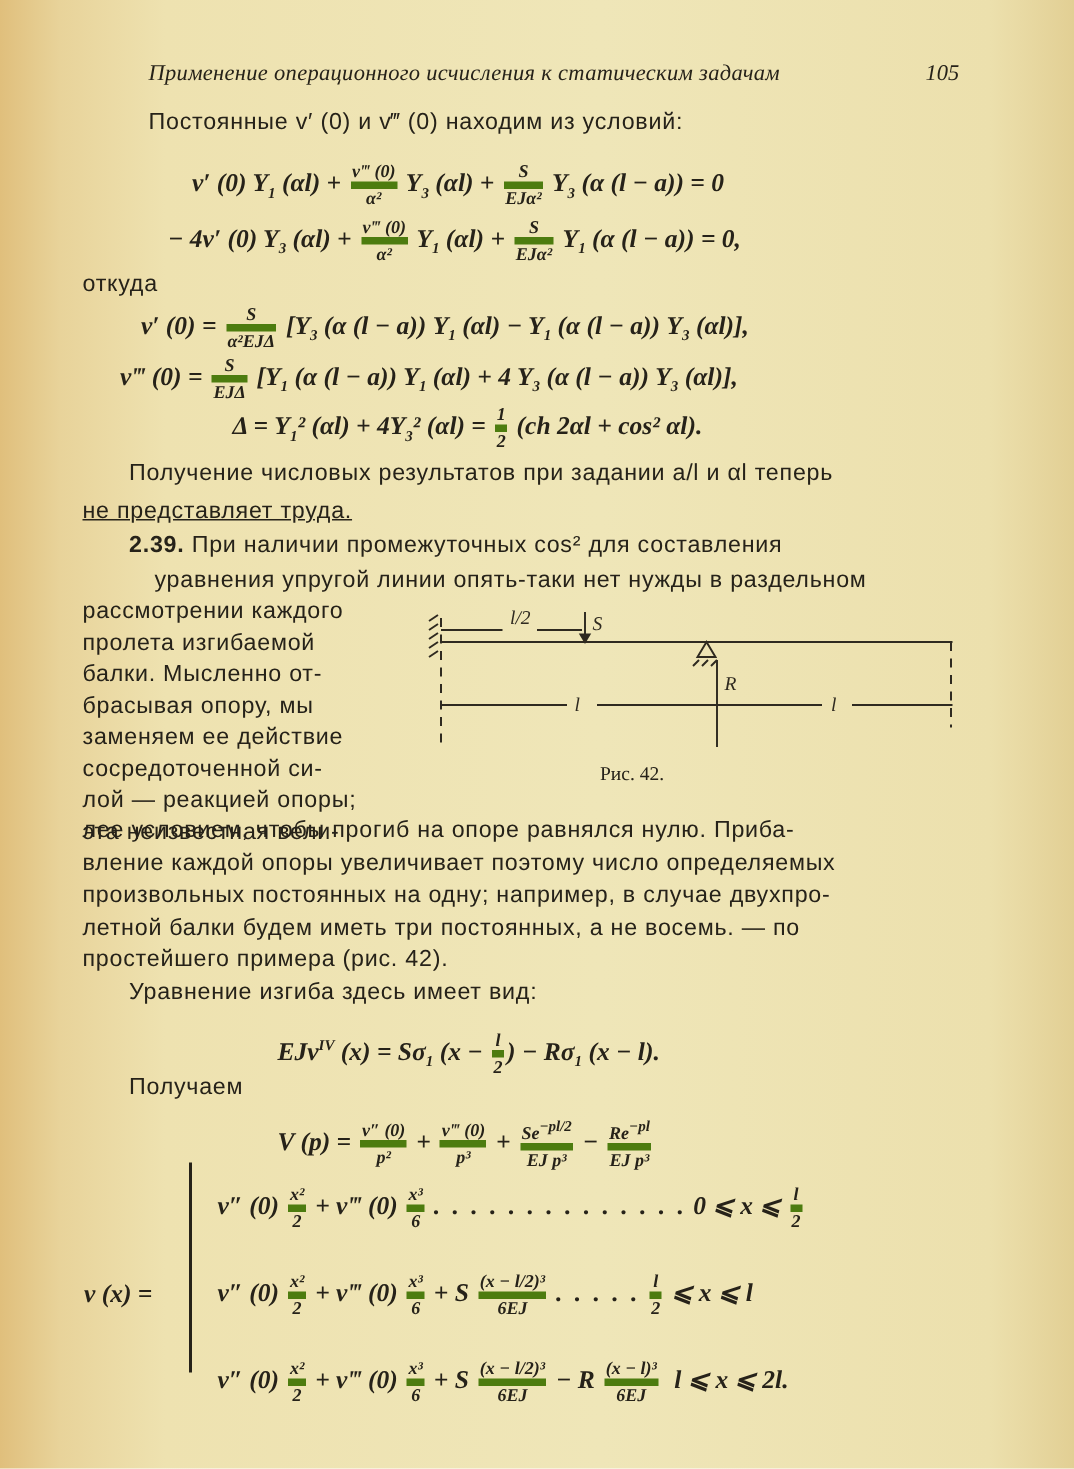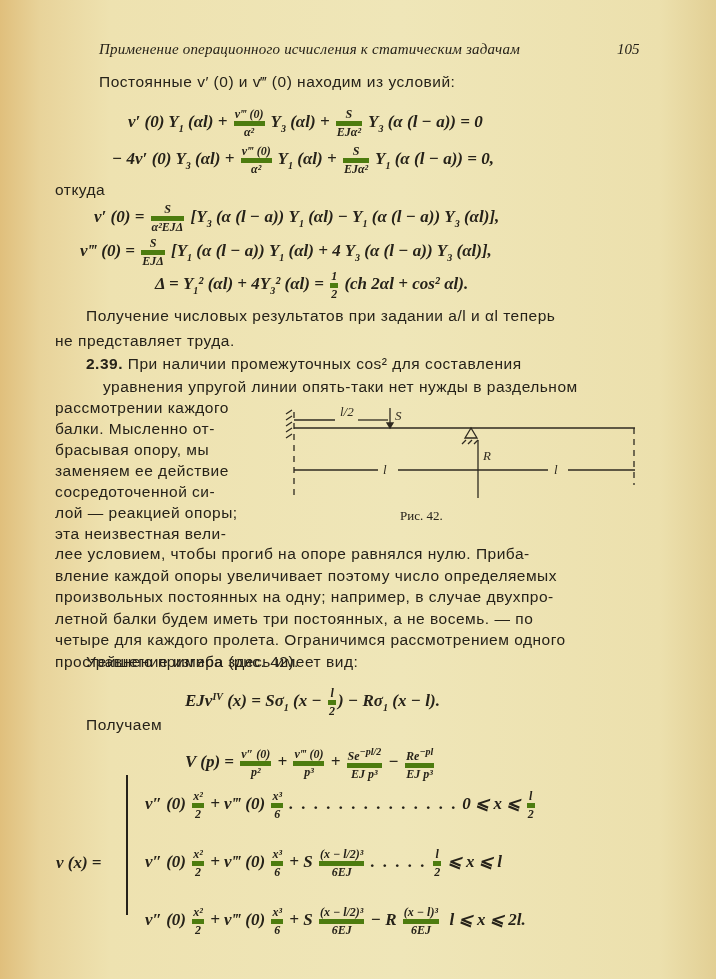--- a/index.html
+++ b/index.html
@@ -45,30 +45,31 @@
   v′ (0) = <span class="frac"><span class="num">S</span><span>α²EJΔ</span></span> [Y<sub>3</sub> (α (l − a)) Y<sub>1</sub> (αl) − Y<sub>1</sub> (α (l − a)) Y<sub>3</sub> (αl)],
 </div>
 <div class="abs math i" style="top:237px;left:80px;">
   v‴ (0) = <span class="frac"><span class="num">S</span><span>EJΔ</span></span> [Y<sub>1</sub> (α (l − a)) Y<sub>1</sub> (αl) + 4 Y<sub>3</sub> (α (l − a)) Y<sub>3</sub> (αl)],
 </div>
 <div class="abs math i" style="top:270px;left:155px;">
   Δ = Y<sub>1</sub>² (αl) + 4Y<sub>3</sub>² (αl) = <span class="frac"><span class="num">1</span><span>2</span></span> (ch 2αl + cos² αl).
 </div>
 
 <div class="abs txt" style="top:307px;left:86px;">Получение числовых результатов при задании a/l и αl теперь</div>
-<div class="abs txt" style="top:332px;left:55px;">не представляет труда.</div>
+<div class="abs txt" style="top:332px;left:55px;text-decoration:underline;">не представляет труда.</div>
 
 <div class="abs txt" style="top:355px;left:86px;">
   <span class="bold">2.39.</span>
   <span>При наличии промежуточных cos² для составления</span>
 </div>
 <div class="abs txt" style="top:378px;left:68px;margin-left:35px;">уравнения упругой линии опять-таки нет нужды в раздельном</div>
 
 <div class="abs txt" style="top:397px;left:55px;line-height:21px;">
   <div>рассмотрении каждого</div>
+  <div>пролета изгибаемой</div>
   <div>балки. Мысленно от-</div>
   <div>брасывая опору, мы</div>
   <div>заменяем ее действие</div>
   <div>сосредоточенной си-</div>
   <div>лой — реакцией опоры;</div>
   <div>эта неизвестная вели-</div>
 </div>
 
 <svg class="diagram" width="380" height="115" viewBox="0 0 380 115">
   <g stroke="#2f2a20" fill="none" stroke-width="1.3">
@@ -95,21 +96,20 @@
     <text x="274" y="84">l</text>
   </g>
 </svg>
 <div class="abs caption">Рис. 42.</div>
 
 <div class="abs txt" style="top:543px;left:55px;line-height:21.5px;">
   <div>лее условием, чтобы прогиб на опоре равнялся нулю. Приба-</div>
   <div>вление каждой опоры увеличивает поэтому число определяемых</div>
   <div>произвольных постоянных на одну; например, в случае двухпро-</div>
   <div>летной балки будем иметь три постоянных, а не восемь. — по</div>
-  <div>четыре для каждого пролета. Ограничимся рассмотрением одного</div>
   <div>простейшего примера (рис. 42).</div>
 </div>
 
 <div class="abs txt" style="top:653px;left:86px;">Уравнение изгиба здесь имеет вид:</div>
 
 <div class="abs math i" style="top:687px;left:185px;">
   EJv<sup>IV</sup> (x) = Sσ<sub>1</sub> (x − <span class="frac"><span class="num">l</span><span>2</span></span>) − Rσ<sub>1</sub> (x − l).
 </div>
 
 <div class="abs txt" style="top:716px;left:86px;">Получаем</div>

